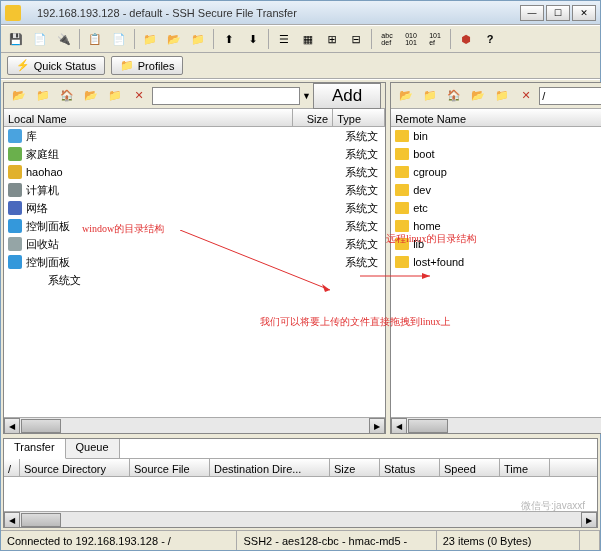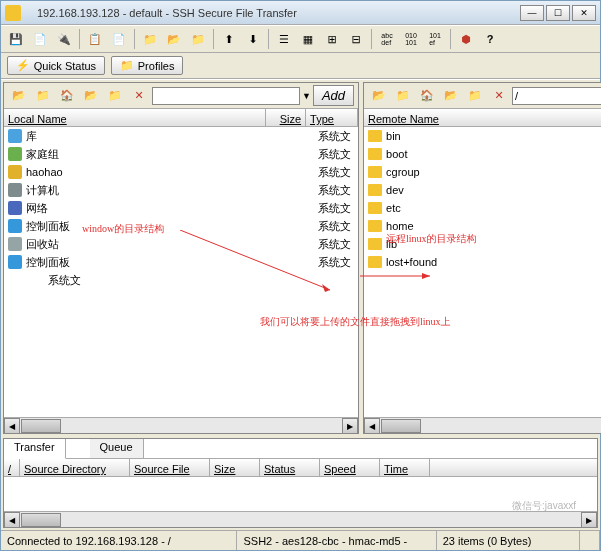--- a/index.html
+++ b/index.html
@@ -15,42 +15,42 @@
 .menu-item u { text-decoration: underline; }
 .toolbar { height: 28px; border-top: 1px solid #fff; border-bottom: 1px solid #aaa; display: flex; align-items: center; padding: 0 4px; gap: 2px; background: #ece9d8; }
 .tb-btn { width: 22px; height: 22px; display: flex; align-items: center; justify-content: center; cursor: pointer; border: 1px solid transparent; }
 .tb-sep { width: 1px; height: 20px; background: #aaa; margin: 0 2px; }
 .quickbar { height: 26px; border-bottom: 1px solid #aaa; display: flex; align-items: center; padding: 4px 6px; gap: 6px; }
 .qb-btn { border: 1px solid #888; background: linear-gradient(#fff,#e0e0e0); padding: 2px 8px; display: flex; align-items: center; gap: 4px; cursor: pointer; border-radius: 2px; }
 .panes { flex: 1; display: flex; border-top: 1px solid #fff; }
 .pane { flex: 1; display: flex; flex-direction: column; border: 1px solid #888; margin: 2px; background: #fff; }
 .pane-toolbar { height: 26px; background: #ece9d8; border-bottom: 1px solid #aaa; display: flex; align-items: center; padding: 0 4px; gap: 2px; }
 .path-input { flex: 1; height: 18px; border: 1px solid #888; background: #fff; font-size: 11px; padding: 0 2px; }
-.add-btn { border: 1px solid #888; background: linear-gradient(#fff,#e0e0e0); padding: 2px 8px; cursor: pointer; font-size: 13px; font-style: italic; }
+.add-btn { border: 1px solid #888; background: linear-gradient(#fff,#e0e0e0); padding: 2px 18px; cursor: pointer; font-size: 17px; }
 .list-header { height: 18px; background: linear-gradient(#fff,#e0e0e0); border-bottom: 1px solid #aaa; display: flex; }
-.lh-col { border-right: 1px solid #aaa; padding: 4px 4px; font-size: 11px; white-space: nowrap; overflow: hidden; text-decoration: underline; }
+.lh-col { border-right: 1px solid #aaa; padding: 4px 4px; font-size: 11px; white-space: nowrap; overflow: hidden; }
 .list-body { flex: 1; overflow: hidden; position: relative; background: #fff; }
 .list-row { display: flex; height: 18px; align-items: center; }
 .cell { padding: 0 4px; font-size: 11px; white-space: nowrap; overflow: hidden; display: flex; align-items: center; gap: 4px; }
 .folder-icon { width: 14px; height: 12px; background: #f4c430; border-radius: 1px; display: inline-block; position: relative; }
 .folder-icon::before { content: ''; position: absolute; top: -2px; left: 0; width: 6px; height: 2px; background: #f4c430; border-radius: 1px 1px 0 0; }
 .sys-icon { width: 14px; height: 14px; display: inline-block; border-radius: 2px; }
 .annotation { position: absolute; color: #e03030; font-size: 10px; font-family: SimSun, serif; pointer-events: none; z-index: 100; }
 .scroll-h { height: 16px; background: #e8e8e8; border-top: 1px solid #aaa; display: flex; position: relative; }
 .scroll-h .sb-track { flex:1; background:#e8e8e8; }
 .scroll-h .sb-thumb { width: 40px; height: 14px; background: linear-gradient(#ddd,#bbb); border:1px solid #888; margin:1px; }
 .scroll-h .sb-btn { width: 16px; height: 16px; background: linear-gradient(#eee,#ccc); border: 1px solid #888; display:flex;align-items:center;justify-content:center;font-size:8px; }
 .transfer-panel { height: 90px; border: 1px solid #888; margin: 2px; background: #fff; display: flex; flex-direction: column; }
-.tp-tabs { height: 20px; display: flex; border-bottom: 1px solid #aaa; gap: 24px; }
+.tp-tabs { height: 20px; display: flex; border-bottom: 1px solid #aaa; }
 .tp-tab { padding: 2px 10px; font-size: 11px; border-right: 1px solid #aaa; background: #f0f0f0; cursor: pointer; }
 .tp-tab.active { background: #fff; border-bottom: 1px solid #fff; margin-bottom: -1px; }
 .tp-header { height: 18px; background: linear-gradient(#fff,#e0e0e0); display: flex; border-bottom: 1px solid #aaa; }
 .statusbar { height: 20px; border-top: 1px solid #aaa; display: flex; align-items: center; background: #ece9d8; }
 .sb-cell { border-right: 1px solid #aaa; padding: 2px 6px; font-size: 11px; height: 100%; display: flex; align-items: center; }
-.watermark { position: absolute; bottom: 38px; right: 25px; color: #999; font-size: 10px; opacity: 0.7; }
+.watermark { position: absolute; bottom: 38px; right: 16px; color: #999; font-size: 10px; opacity: 0.7; }
 svg.arrow { position: absolute; z-index: 99; pointer-events: none; }
 </style>
 </head>
 <body>
 
 <div class="window">
   <div class="titlebar">
     <div class="titlebar-icon"></div>
     <div class="titlebar-text">192.168.193.128 - default - SSH Secure File Transfer</div>
     <div class="titlebar-btns">
@@ -281,20 +281,21 @@
 
   <div class="transfer-panel">
     <div class="tp-tabs">
       <div class="tp-tab active">Transfer</div>
       <div class="tp-tab">Queue</div>
     </div>
     <div class="tp-header" id="transfer-header">
         <div class="lh-col" style="width: 16px;">/</div>
         <div class="lh-col" style="width: 110px;">Source Directory</div>
         <div class="lh-col" style="width: 80px;">Source File</div>
+        <div class="lh-col" style="width: 120px;">Destination Dire...</div>
         <div class="lh-col" style="width: 50px;">Size</div>
         <div class="lh-col" style="width: 60px;">Status</div>
         <div class="lh-col" style="width: 60px;">Speed</div>
         <div class="lh-col" style="width: 50px;">Time</div>
       </div>
     <div style="flex:1;background:#fff"></div>
     <div class="scroll-h">
       <div class="sb-btn">◀</div>
         <div class="sb-thumb"></div>
         <div class="sb-track"></div>

